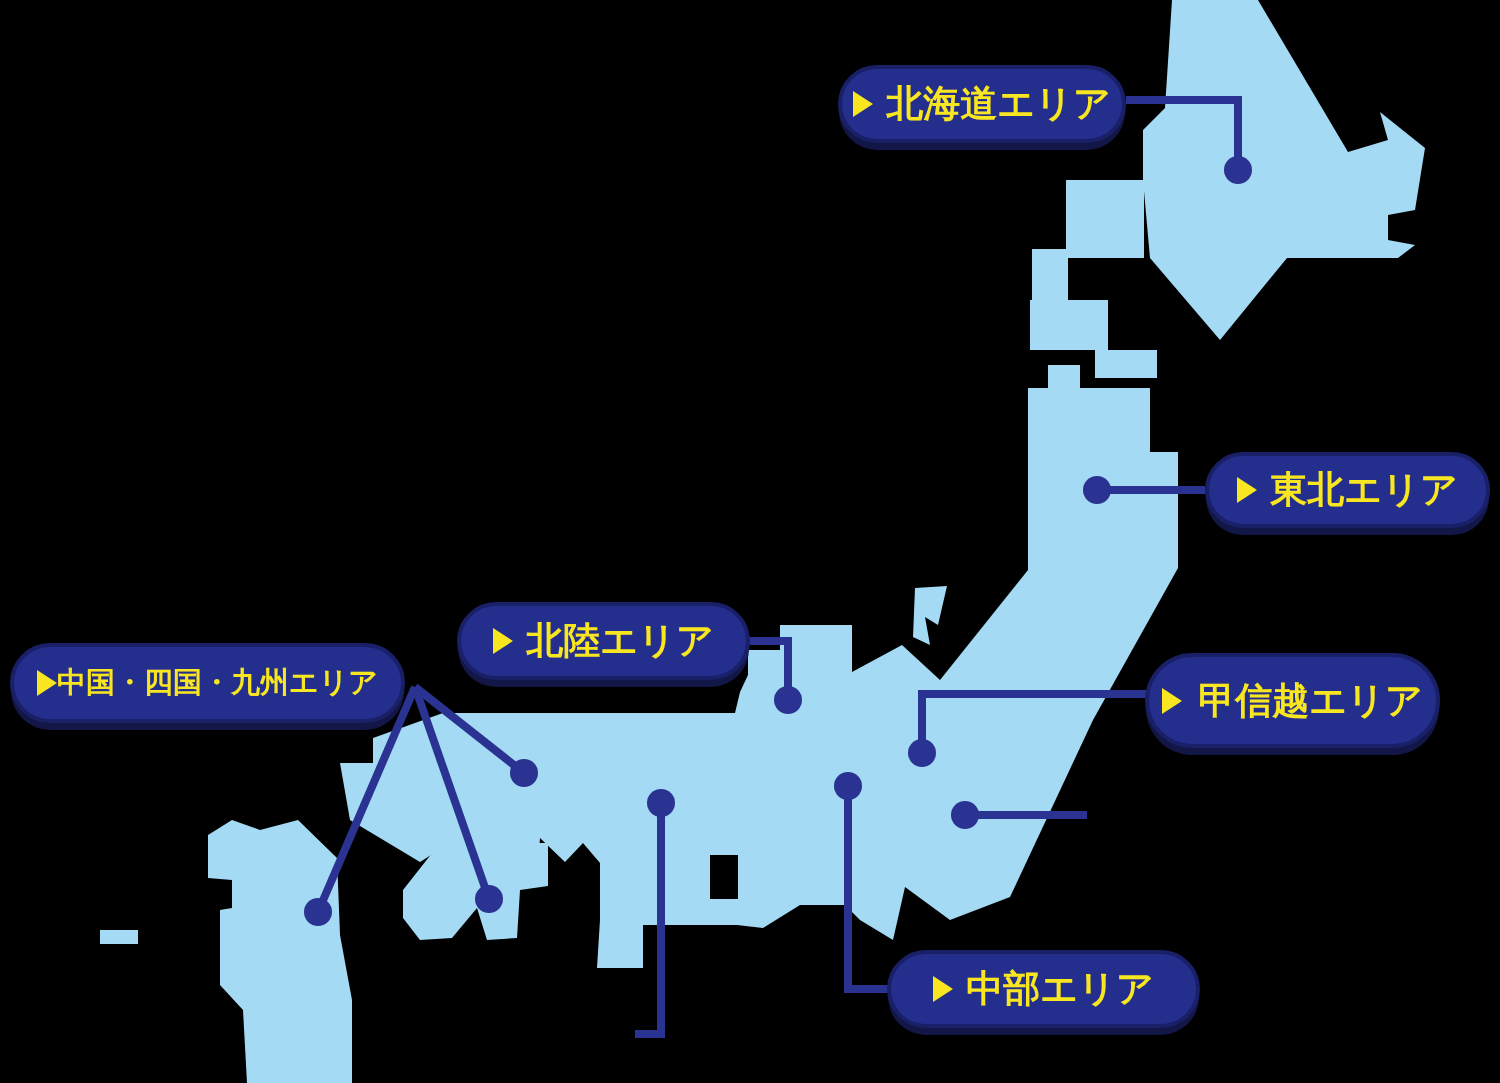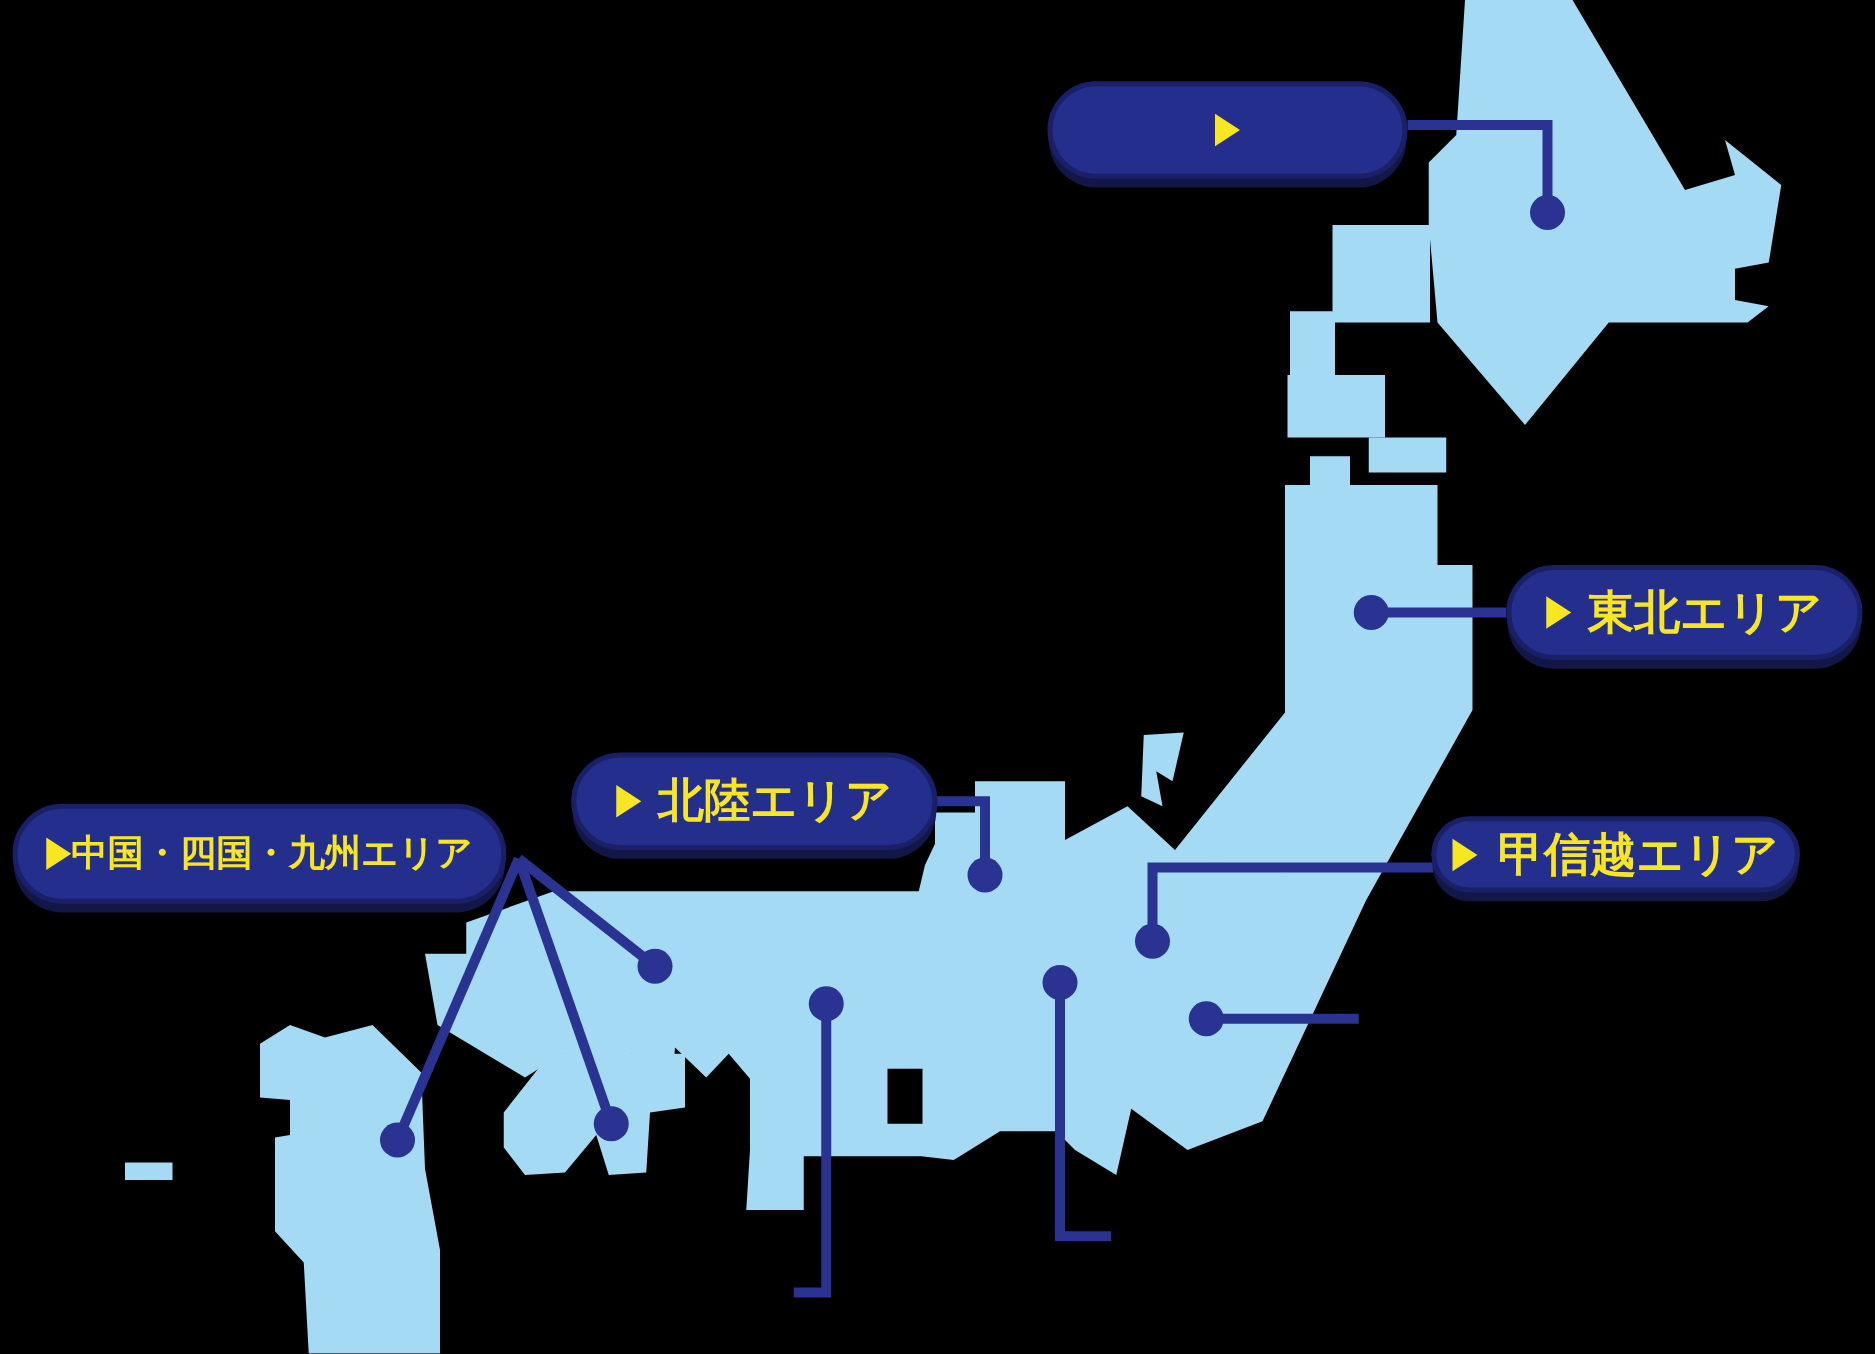--- a/index.html
+++ b/index.html
@@ -8,21 +8,21 @@
   #map-svg{position:absolute;left:0;top:0;width:1500px;height:1083px;}
   .area-btn{position:absolute;box-sizing:border-box;display:flex;align-items:center;justify-content:center;
             gap:13px;background:#242E8C;border:4px solid #1A2068;border-radius:48px;
             box-shadow:0 8px 0 -1px #121747;color:#F8E620;font-weight:700;font-size:37px;
             cursor:pointer;white-space:nowrap;}
   .tri{width:0;height:0;border-top:13px solid transparent;border-bottom:13px solid transparent;
        border-left:20px solid #F8E620;flex:0 0 auto;}
   .btn-hokkaido  {left:838px; top:65px;  width:288px; height:78px;}
   .btn-tohoku    {left:1205px;top:452px; width:285px; height:76px;}
   .btn-hokuriku  {left:457px; top:602px; width:293px; height:78px;}
-  .btn-koshinetsu{left:1145px;top:653px; width:295px; height:61px;gap:16px;}
+  .btn-koshinetsu{left:1145px;top:653px; width:295px; height:95px;gap:16px;}
   .btn-kanto     {left:1085px;top:775px; width:300px; height:80px;}
   .btn-chubu     {left:887px; top:950px; width:313px; height:78px;}
   .btn-kansai    {left:338px; top:994px; width:299px; height:80px;}
   .btn-chugoku   {left:10px;  top:643px; width:395px; height:80px;font-size:29px;gap:0;}
 </style>
 </head>
 <body>
 
 <div id="stage">
 
@@ -74,31 +74,36 @@
       <circle cx="848" cy="786" r="14"></circle>
       <circle cx="661" cy="803" r="14"></circle>
       <circle cx="524" cy="773" r="14"></circle>
       <circle cx="489" cy="899" r="14"></circle>
       <circle cx="318" cy="912" r="14"></circle>
     </g>
   </svg>
 
   <div class="area-btn btn-hokkaido">
     <span class="tri"></span>
+    <span>北海道エリア</span>
   </div>
   <div class="area-btn btn-hokuriku">
     <span class="tri"></span>
     <span>北陸エリア</span>
   </div>
   <div class="area-btn btn-tohoku">
     <span class="tri"></span>
     <span>東北エリア</span>
   </div>
   <div class="area-btn btn-koshinetsu">
     <span class="tri"></span>
     <span>甲信越エリア</span>
   </div>
+  <div class="area-btn btn-chubu">
+    <span class="tri"></span>
+    <span>中部エリア</span>
+  </div>
   <div class="area-btn btn-chugoku">
     <span class="tri"></span>
     <span>中国・四国・九州エリア</span>
   </div>
 
 </div>
 
 </body></html>

